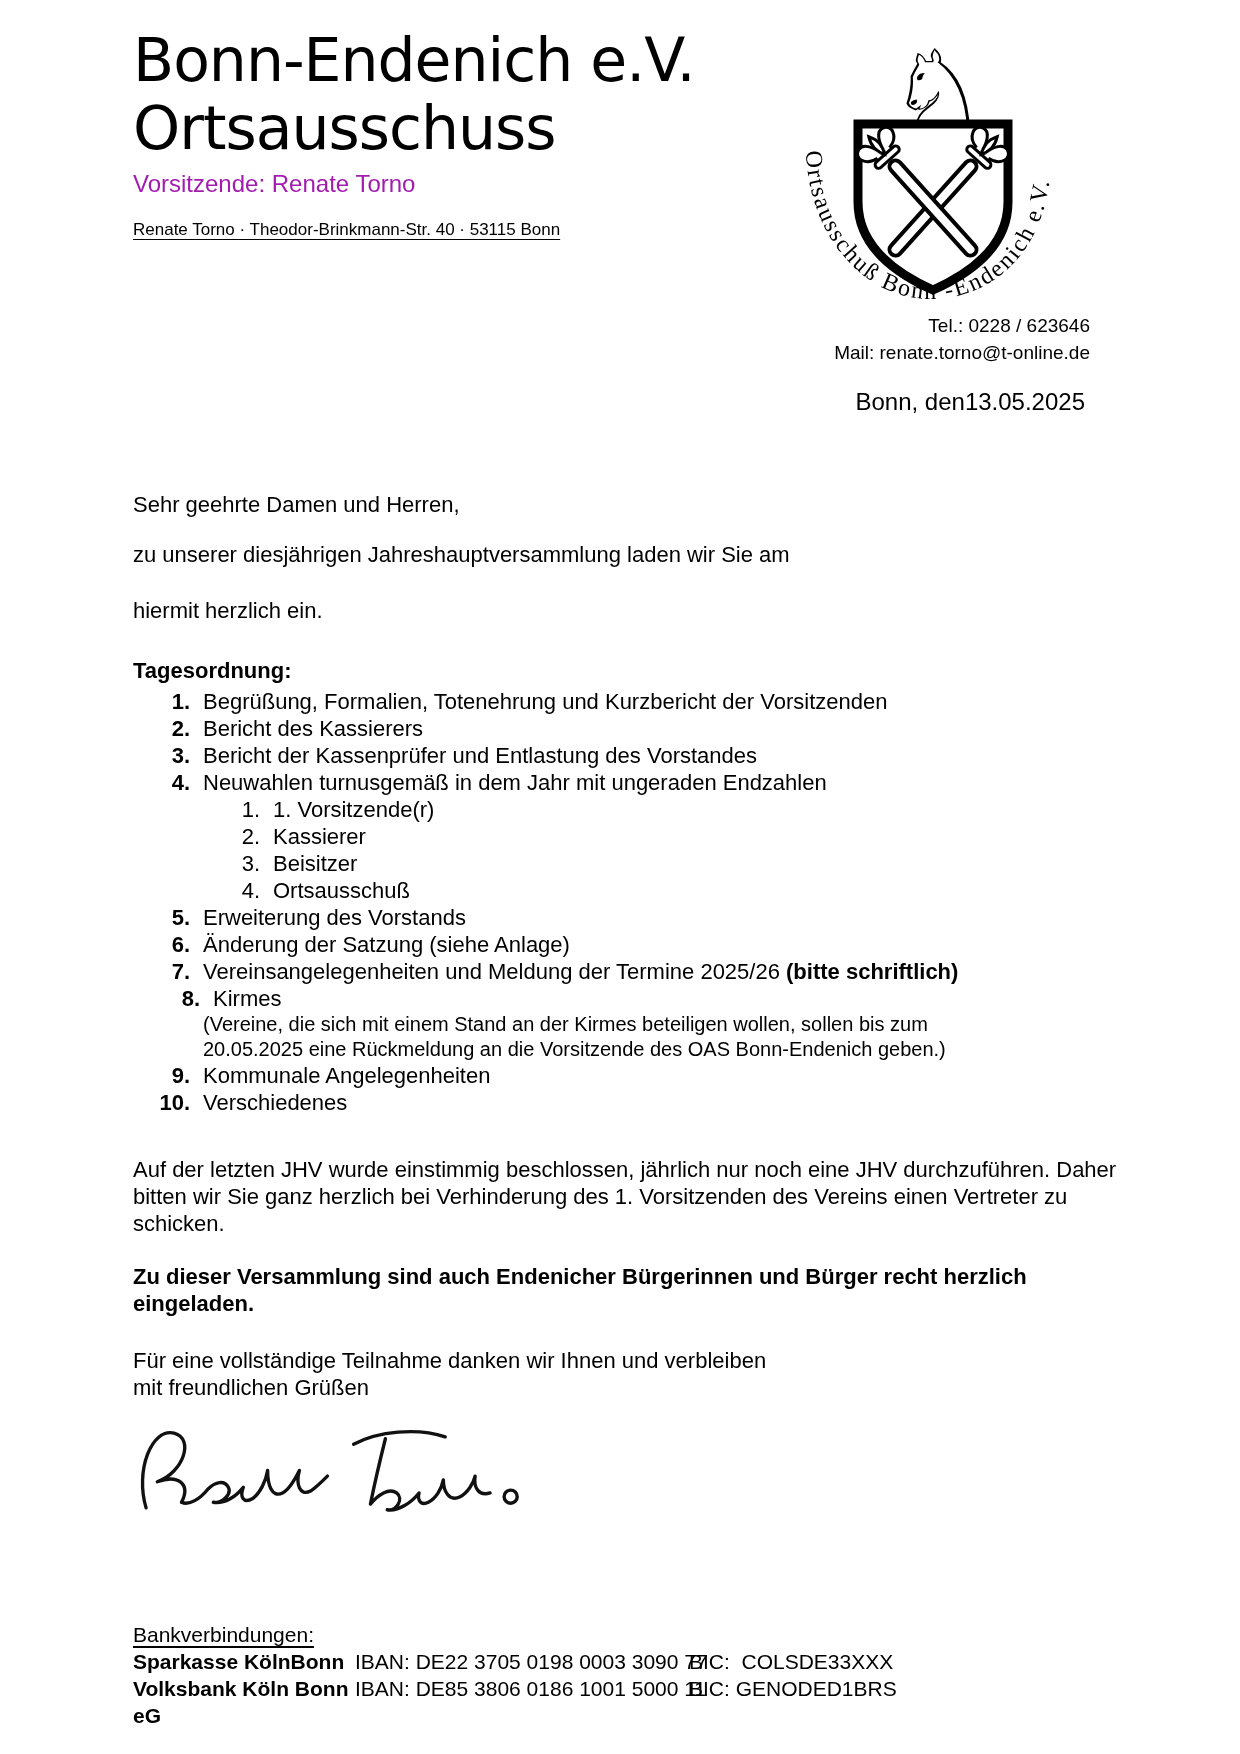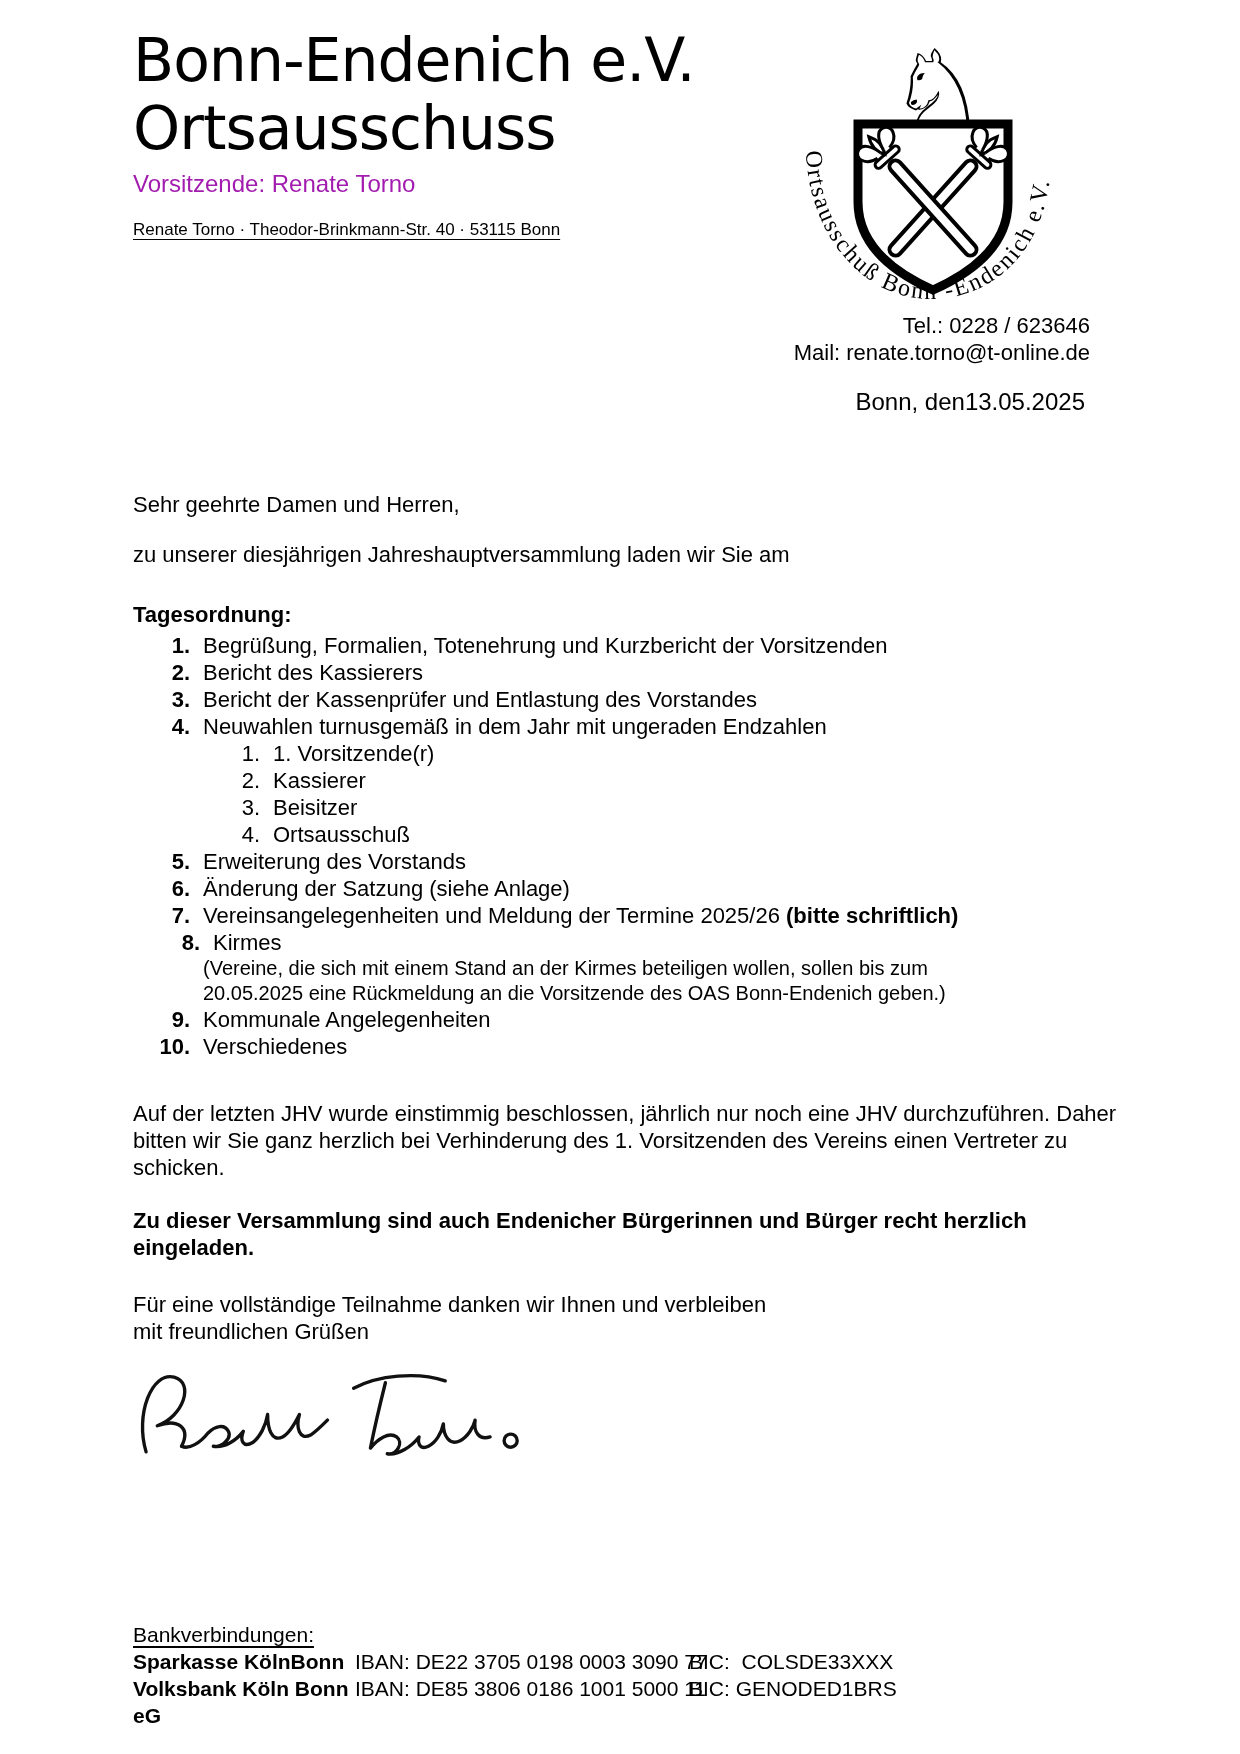--- a/index.html
+++ b/index.html
@@ -25,21 +25,21 @@
   .sender-line{
     margin-top:22px;font-size:17px;
     text-decoration:underline;
     text-underline-offset:4px;
   }
   
   .crest{position:absolute;left:796px;top:24px;width:292px;height:312px;}
   
   .contact{
     position:absolute;top:312px;right:150px;
-    text-align:right;font-size:22px;line-height:27px;
+    text-align:right;font-size:19px;line-height:27px;
   }
   .dateline{
     position:absolute;top:388px;right:155px;
     font-size:24px;
   }
   
   .main{position:absolute;left:133px;top:468px;width:1002px;}
   .subject{font-weight:bold;line-height:26px;}
   .salutation{margin-top:24px;line-height:26px;}
   .intro{margin-top:24px;line-height:26px;}
@@ -114,20 +114,21 @@
     <div>Mail: renate.torno@t-online.de</div>
   </div>
 
   <div class="dateline">Bonn, den13.05.2025</div>
 
   <div class="main">
     <div class="salutation">Sehr geehrte Damen und Herren,</div>
     <div class="intro">zu unserer diesjährigen Jahreshauptversammlung laden wir Sie am</div>
 
 
+    <div class="invite-close">hiermit herzlich ein.</div>
 
     <div class="agenda-title">Tagesordnung:</div>
     <div class="agenda-list">
         <div class="agenda-row">
           <span class="agenda-num">1.</span>
           <span class="agenda-text">Begrüßung, Formalien, Totenehrung und Kurzbericht der Vorsitzenden</span>
         </div>
         <div class="agenda-row">
           <span class="agenda-num">2.</span>
           <span class="agenda-text">Bericht des Kassierers</span>

